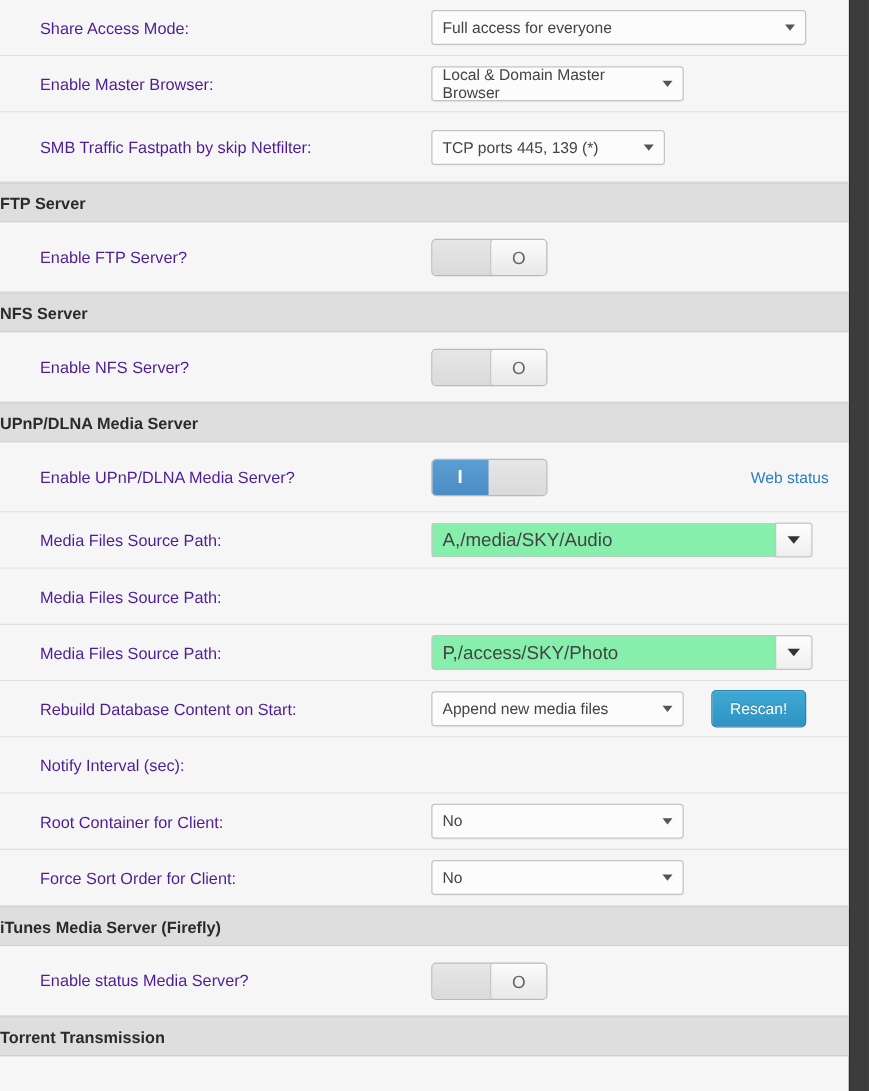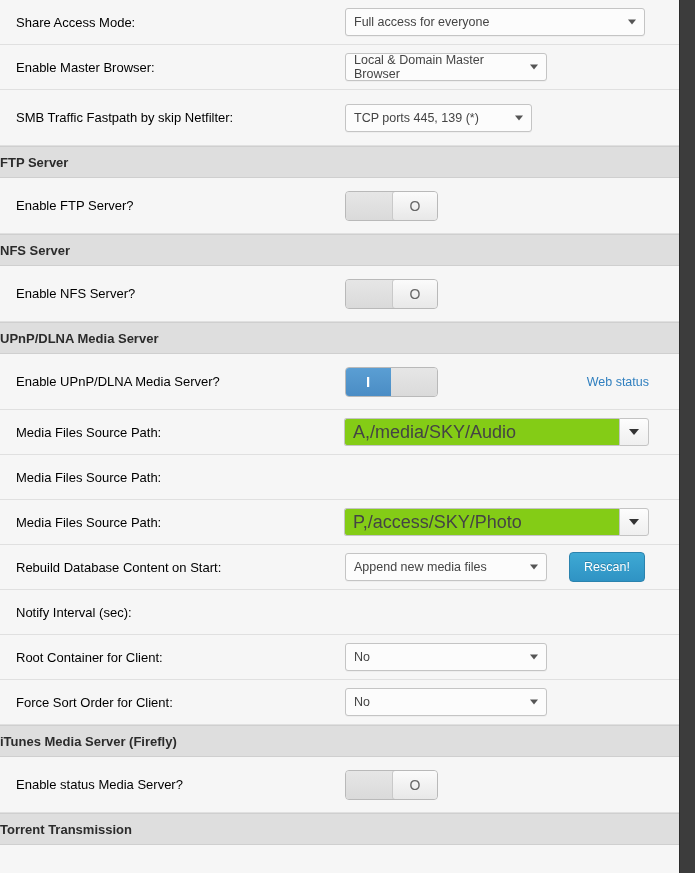--- a/index.html
+++ b/index.html
@@ -36,30 +36,30 @@
     display: flex;
     align-items: center;
     min-height: 45px;
     border-bottom: 1px solid #e0e0e0;
     background: #f6f6f6;
     padding: 0;
     box-sizing: border-box;
   }
   .row .label {
     width: 345px;
-    padding-left: 16px;
+    padding-left: 32px;
     box-sizing: border-box;
     font-size: 13px;
-    color: #000000;
+    color: #4c1d95;
   }
   .row .control {
     flex: 1;
     display: flex;
     align-items: center;
-    padding-right: 30px;
+    padding-right: 16px;
     box-sizing: border-box;
   }
   .section {
     background: #dedede;
     border-top: 1px solid #cfcfcf;
     border-bottom: 1px solid #cfcfcf;
     height: 32px;
     display: flex;
     align-items: center;
     box-sizing: border-box;
@@ -111,28 +111,28 @@
     width: 219px;
   }
   
   .combo {
     display: flex;
     width: 305px;
     height: 28px;
   }
   .combo .field {
     flex: 1;
-    background: #84cc16;
+    background: #86efac;
     border: 1px solid #c4c4c4;
     border-right: none;
     border-radius: 3px 0 0 3px;
     display: flex;
     align-items: center;
     padding: 0 8px;
-    font-size: 18px;
+    font-size: 15px;
     color: #444;
     box-sizing: border-box;
   }
   .combo .btn {
     width: 30px;
     background: linear-gradient(#fdfdfd,#efefef);
     border: 1px solid #c4c4c4;
     border-radius: 0 3px 3px 0;
     display: flex;
     align-items: center;

